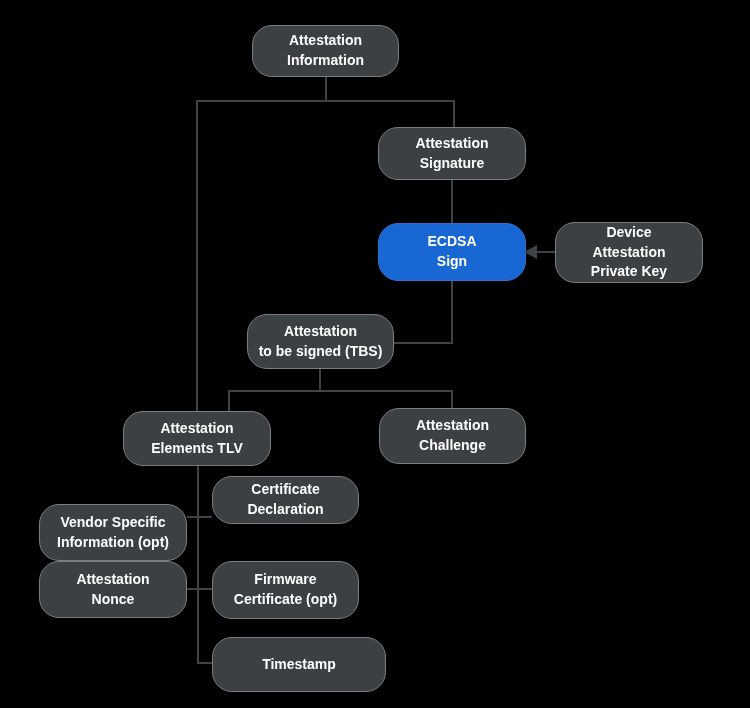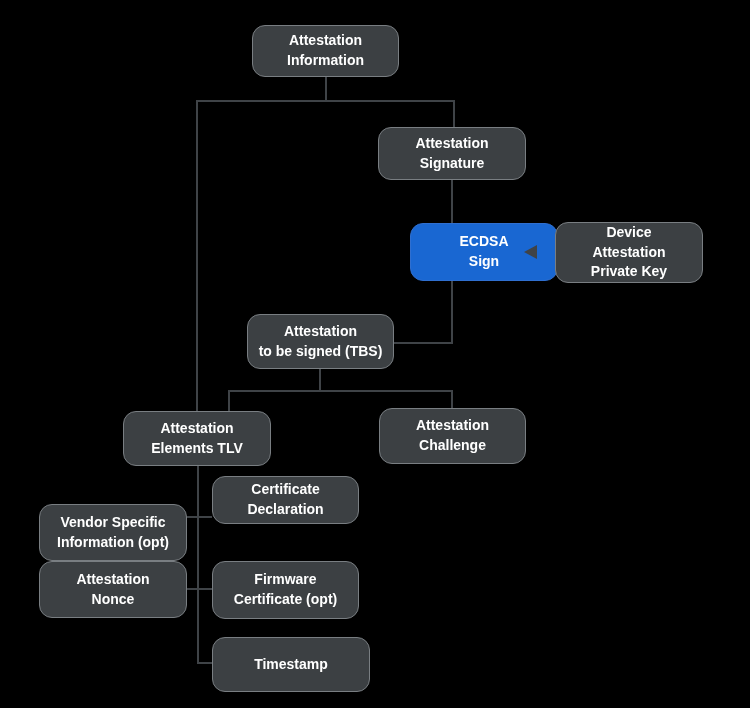--- a/index.html
+++ b/index.html
@@ -17,32 +17,31 @@
   }
   .node {
     position: absolute;
     box-sizing: border-box;
     display: flex;
     align-items: center;
     justify-content: center;
     text-align: center;
     background: var(--node-fill, #3c4043);
     border: 1.5px solid var(--node-border, #797e82);
-    border-radius: 13px;
+    border-radius: 20px;
     color: var(--text-color, #ffffff);
     font-size: 14px;
     font-weight: 700;
     line-height: 1.4;
     white-space: pre-line;
     z-index: 2;
   }
   .node.accent {
     background: var(--accent-fill, #1967d2);
     border-color: var(--accent-border, #2f6fd0);
-    margin-left: 32px;
   }
   .line {
     position: absolute;
     background: var(--connector-color, #3f4347);
     z-index: 1;
   }
   .arrowhead-left {
     position: absolute;
     width: 0;
     height: 0;
@@ -56,21 +55,21 @@
   #n2  { left: 378px; top: 127px; width: 148px; height: 53px; }
   #n3  { left: 378px; top: 223px; width: 148px; height: 58px; }
   #n4  { left: 539px; top: 222px; width: 148px; height: 61px; margin-left: 16px; }
   #n5  { left: 247px; top: 314px; width: 147px; height: 55px; }
   #n6  { left: 123px; top: 411px; width: 148px; height: 55px; }
   #n7  { left: 379px; top: 408px; width: 147px; height: 56px; }
   #n8  { left: 39px;  top: 504px; width: 148px; height: 57px; }
   #n9  { left: 212px; top: 476px; width: 147px; height: 48px; }
   #n10 { left: 39px;  top: 561px; width: 148px; height: 57px; }
   #n11 { left: 212px; top: 561px; width: 147px; height: 58px; }
-  #n12 { left: 212px; top: 637px; width: 158px; height: 55px; }
+  #n12 { left: 212px; top: 637px; width: 174px; height: 55px; }
   
   #c1  { left: 325px; top: 77px;  width: 2px;   height: 24px; }
   #c2  { left: 196px; top: 100px; width: 259px; height: 2px;  }
   #c3  { left: 453px; top: 100px; width: 2px;   height: 28px; }
   #c4  { left: 196px; top: 100px; width: 2px;   height: 312px; }
   #c5  { left: 451px; top: 180px; width: 2px;   height: 44px; }
   #c6  { left: 532px; top: 251px; width: 24px;  height: 2px;  }
   #ah1 { left: 524px; top: 245px; }
   #c7  { left: 451px; top: 281px; width: 2px;   height: 62px; }
   #c8  { left: 394px; top: 342px; width: 59px;  height: 2px;  }

